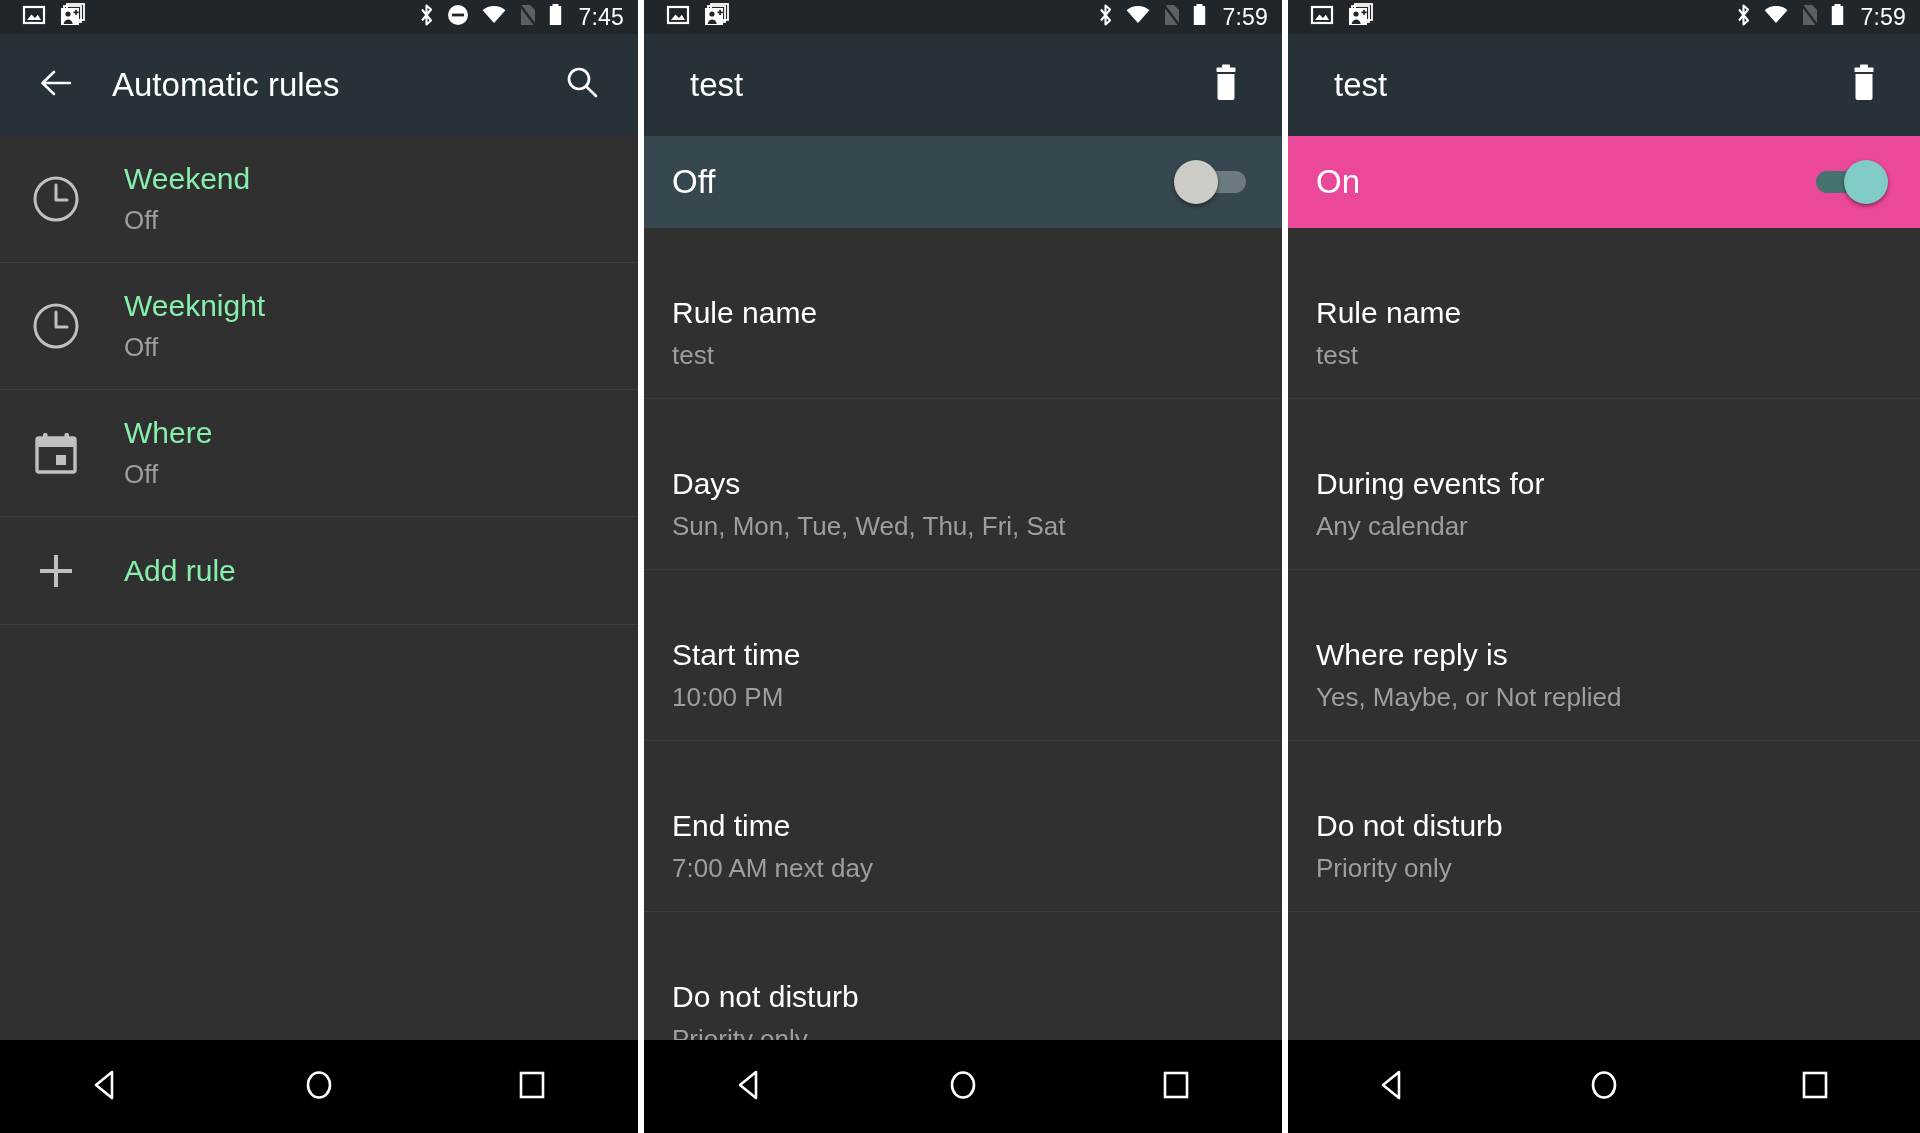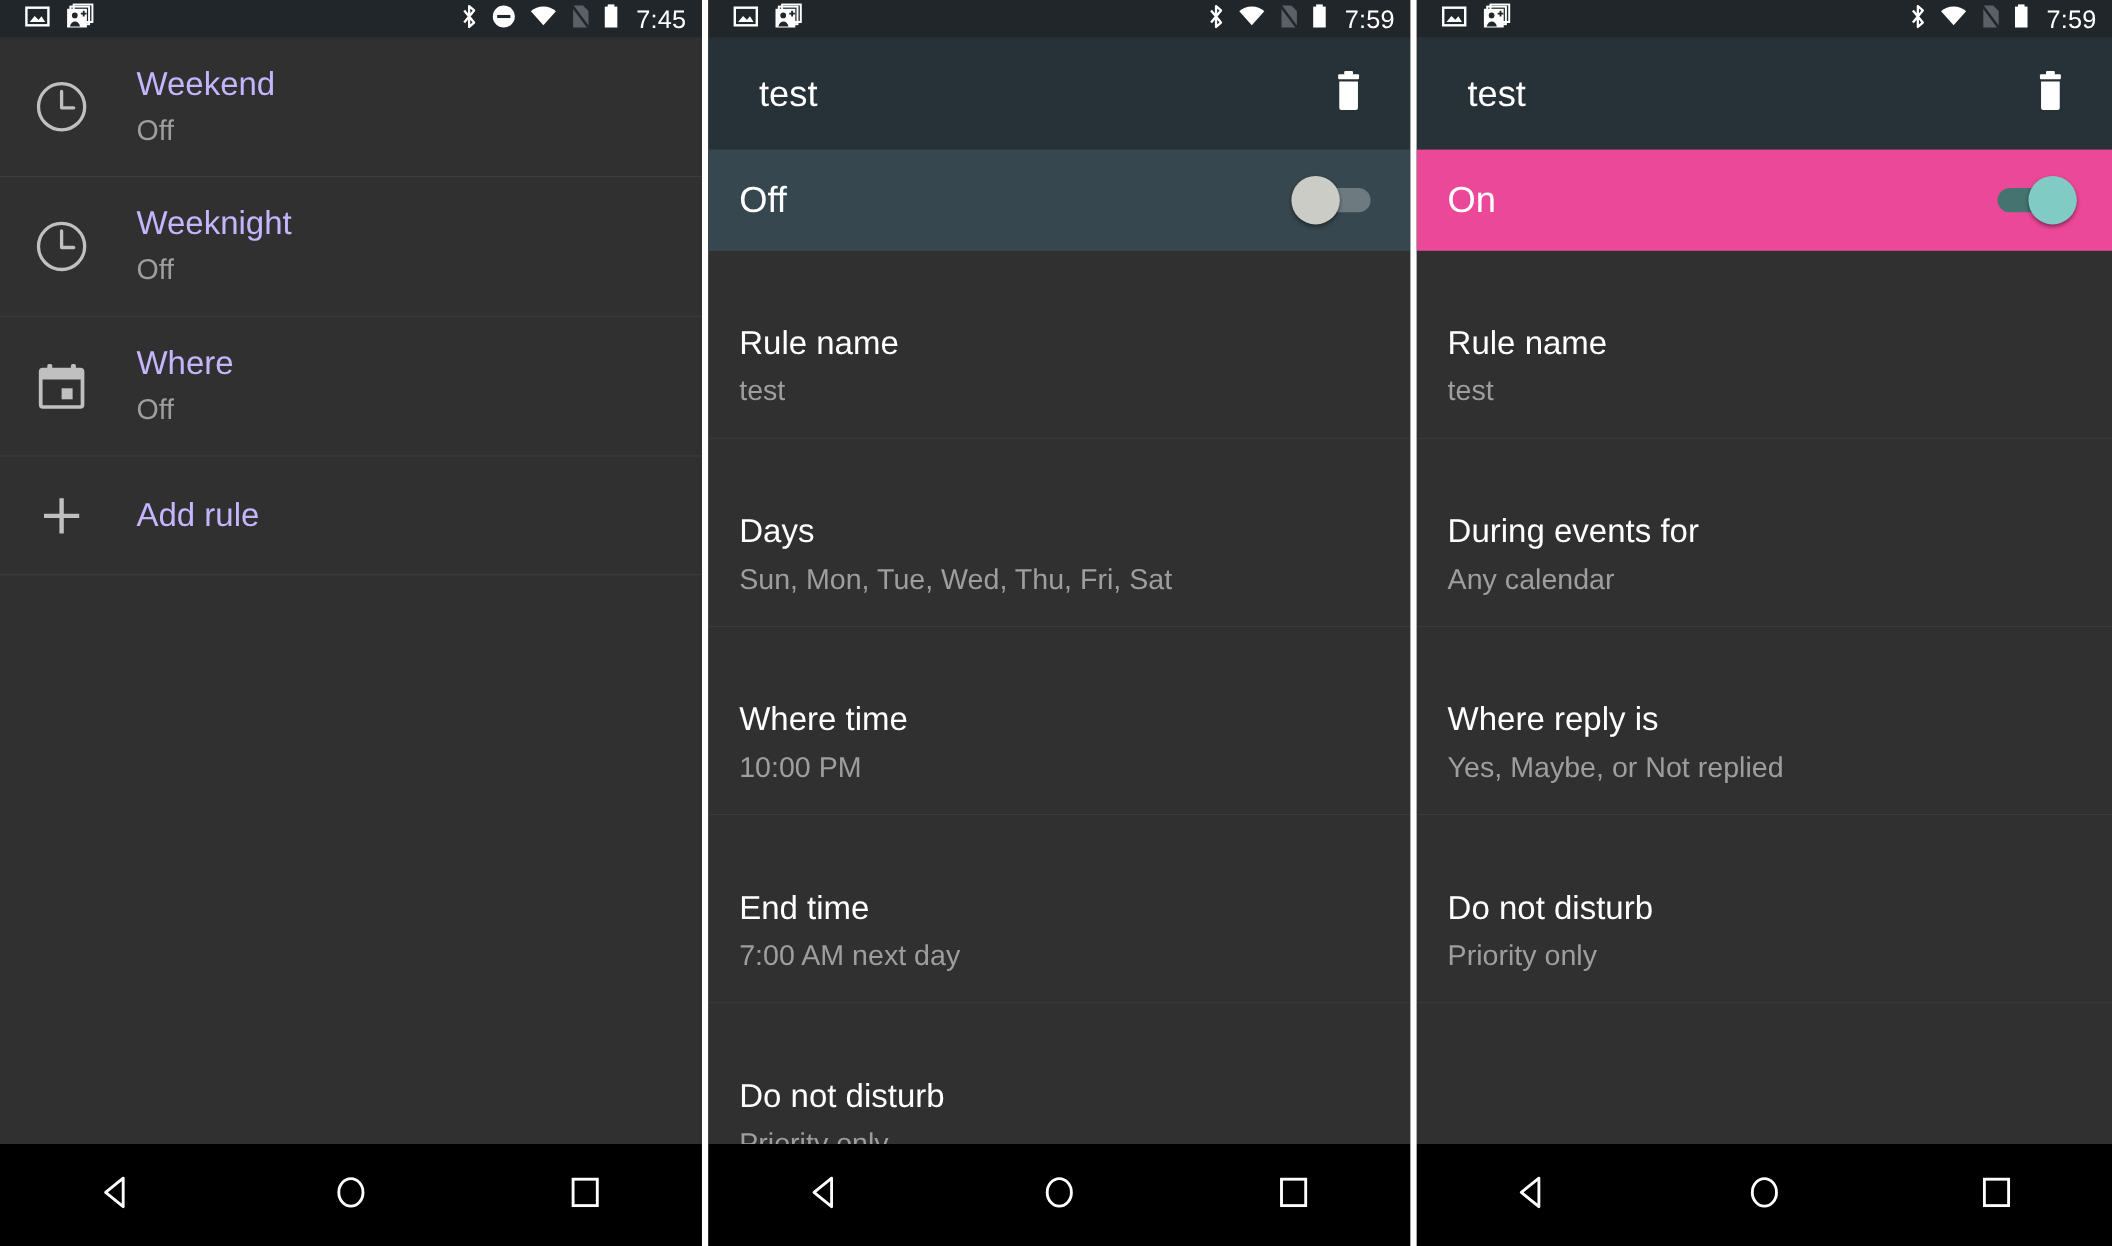--- a/index.html
+++ b/index.html
@@ -98,21 +98,21 @@
     min-height:127px;
     border-bottom:1px solid #3d3d3d;
   }
   .row-icon {
     width:56px; height:56px;
     flex:0 0 56px;
     display:flex; align-items:center; justify-content:center;
     margin-right:40px;
   }
   .row-text { display:flex; flex-direction:column; justify-content:center; }
-  .row-title { color:#c4b5fd; font-size:30px; line-height:1.25; }
+  .row-title { color:#86efac; font-size:30px; line-height:1.25; }
   .row-sub { color:#9e9e9e; font-size:26px; line-height:1.3; margin-top:7px; }
   .row.single .row-title { margin:0; }
   .row.compact { min-height:108px; }
 
   .detail-row {
     display:flex; flex-direction:column; justify-content:center;
     padding:0 28px;
     min-height:131px;
     border-bottom:1px solid #3b3b3b;
     margin-top:40px;
@@ -186,20 +186,39 @@
         <span class="ic">
           <svg width="15" height="24" viewBox="0 0 15 24">
               <rect x="4.5" y="1" width="6" height="2.4" fill="#fff"></rect>
               <rect x="1.8" y="3" width="11.4" height="19" fill="#fff"></rect>
             </svg>
         </span>
         <span class="sb-clock">7:45</span>
       </div>
     </div>
 
+    <div class="actionbar">
+      <div class="ab-back">
+        <span>
+          <svg width="40" height="40" viewBox="0 0 40 40">
+              <path d="M34 20H7M18 9L6.5 20 18 31" fill="none" stroke="#fff" stroke-width="2.6" stroke-linecap="round" stroke-linejoin="round"></path>
+            </svg>
+        </span>
+      </div>
+      <div class="ab-title">Automatic rules</div>
+      <div class="ab-spacer"></div>
+      <div class="ab-action">
+        <span>
+          <svg width="38" height="38" viewBox="0 0 38 38">
+              <circle cx="16" cy="15" r="10" fill="none" stroke="#fff" stroke-width="2.7"></circle>
+              <path d="M23.4 22.6L33 32" stroke="#fff" stroke-width="2.7" stroke-linecap="round"></path>
+            </svg>
+        </span>
+      </div>
+    </div>
 
     <div class="list">
 
       <div class="row">
         <div class="row-icon">
           <svg width="50" height="50" viewBox="0 0 50 50">
               <circle cx="25" cy="25" r="21" fill="none" stroke="#c0c0c0" stroke-width="3"></circle>
               <path d="M25 11v15h11" fill="none" stroke="#c0c0c0" stroke-width="3" stroke-linecap="round" stroke-linejoin="round"></path>
             </svg>
         </div>
@@ -352,21 +371,21 @@
     <div class="list">
       <div class="detail-row">
         <div class="detail-title">Rule name</div>
         <div class="detail-sub">test</div>
       </div>
       <div class="detail-row">
         <div class="detail-title">Days</div>
         <div class="detail-sub">Sun, Mon, Tue, Wed, Thu, Fri, Sat</div>
       </div>
       <div class="detail-row">
-        <div class="detail-title">Where time</div>
+        <div class="detail-title">Start time</div>
         <div class="detail-sub">10:00 PM</div>
       </div>
       <div class="detail-row">
         <div class="detail-title">End time</div>
         <div class="detail-sub">7:00 AM next day</div>
       </div>
       <div class="detail-row">
         <div class="detail-title">Do not disturb</div>
         <div class="detail-sub">Priority only</div>
       </div>

